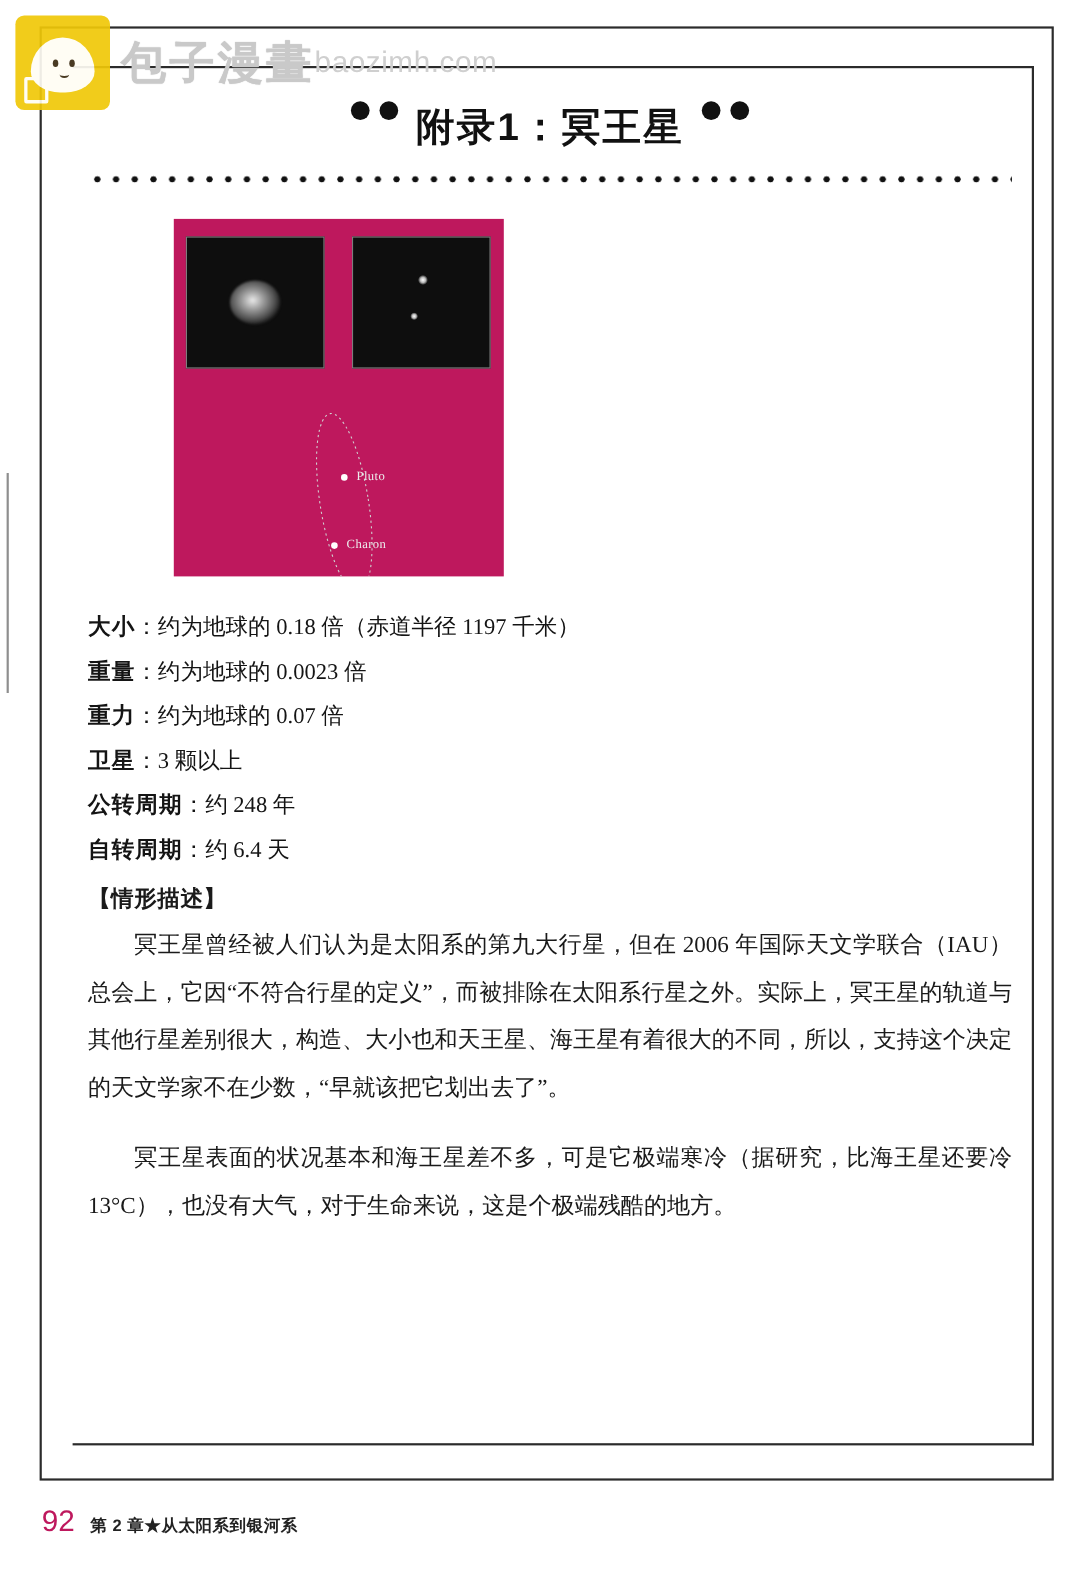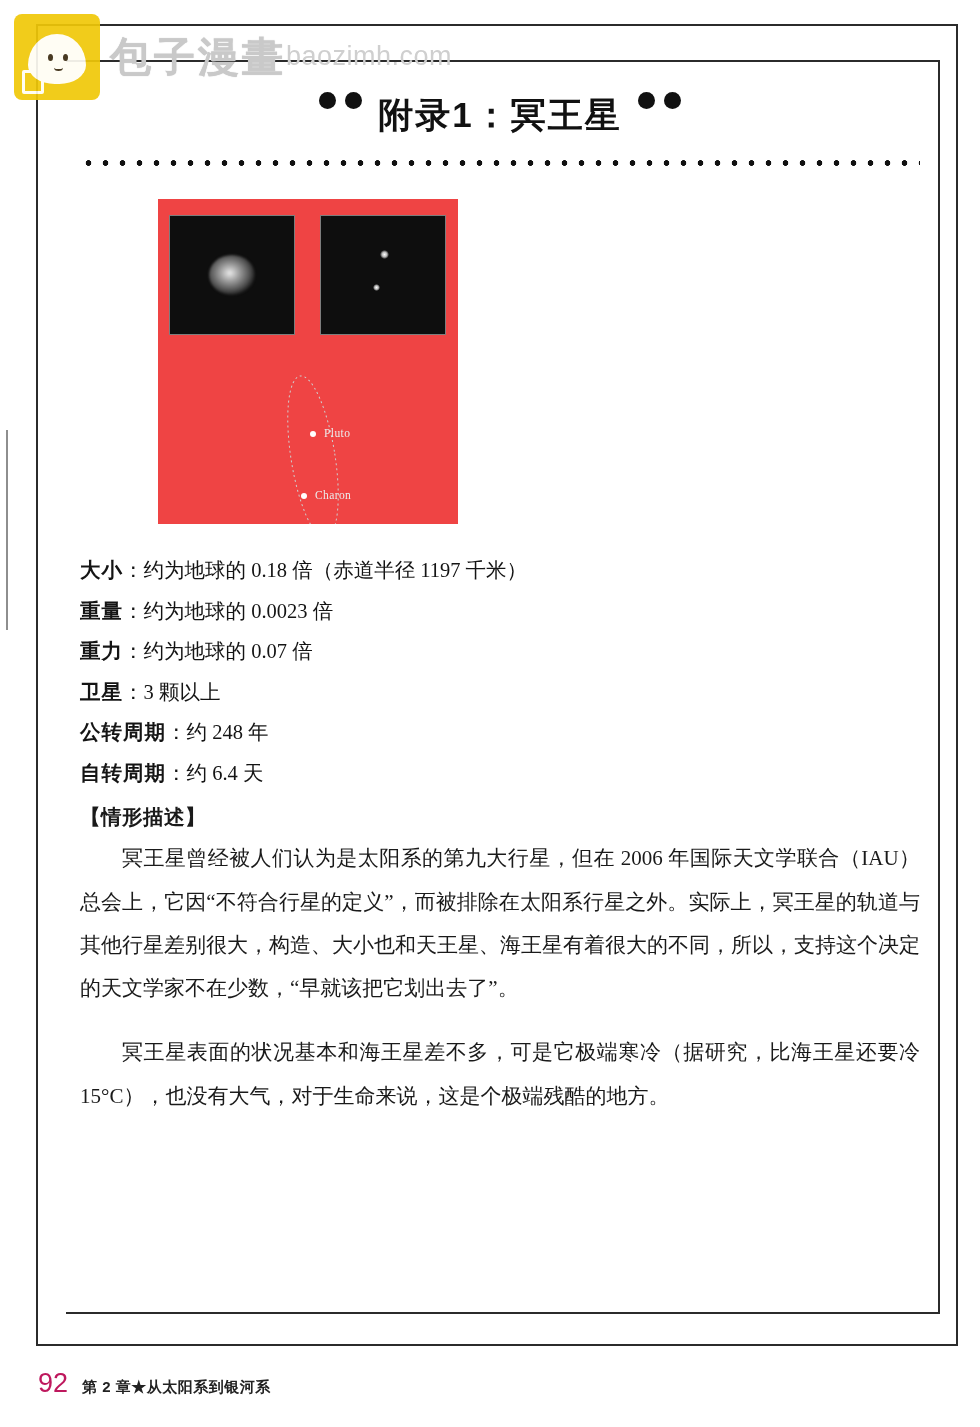--- a/index.html
+++ b/index.html
@@ -161,21 +161,21 @@
   
   #figure-wrap {
     margin-top: 30px;
     display: flex;
     justify-content: flex-start;
     padding-left: 78px;
   }
   #figure {
     width: 300px;
     height: 325px;
-    background: #ef4444;
+    background: #be185d;
     position: relative;
     font-family: "Liberation Serif", serif;
   }
   .panel {
     position: absolute;
     top: 16px;
     width: 124px;
     height: 118px;
     border: 1px solid #7d7d7d;
     background: #0e0e0e;
@@ -350,19 +350,19 @@
       <span class="spec-key">公转周期</span><span>：</span><span>约 248 年</span>
     </div>
     <div class="spec-row">
       <span class="spec-key">自转周期</span><span>：</span><span>约 6.4 天</span>
     </div>
   </div>
 
   <div id="section-heading">【情形描述】</div>
 
   <p class="para">冥王星曾经被人们认为是太阳系的第九大行星，但在 2006 年国际天文学联合（IAU）总会上，它因“不符合行星的定义”，而被排除在太阳系行星之外。实际上，冥王星的轨道与其他行星差别很大，构造、大小也和天王星、海王星有着很大的不同，所以，支持这个决定的天文学家不在少数，“早就该把它划出去了”。</p>
-  <p class="para">冥王星表面的状况基本和海王星差不多，可是它极端寒冷（据研究，比海王星还要冷 15°C），也没有大气，对于生命来说，这是个极端残酷的地方。</p>
+  <p class="para">冥王星表面的状况基本和海王星差不多，可是它极端寒冷（据研究，比海王星还要冷 13°C），也没有大气，对于生命来说，这是个极端残酷的地方。</p>
 </div>
 
 <div id="footer">
   <span id="page-number">92</span>
   <span id="footer-text">第 2 章★从太阳系到银河系</span>
 </div>
 
 </body></html>

